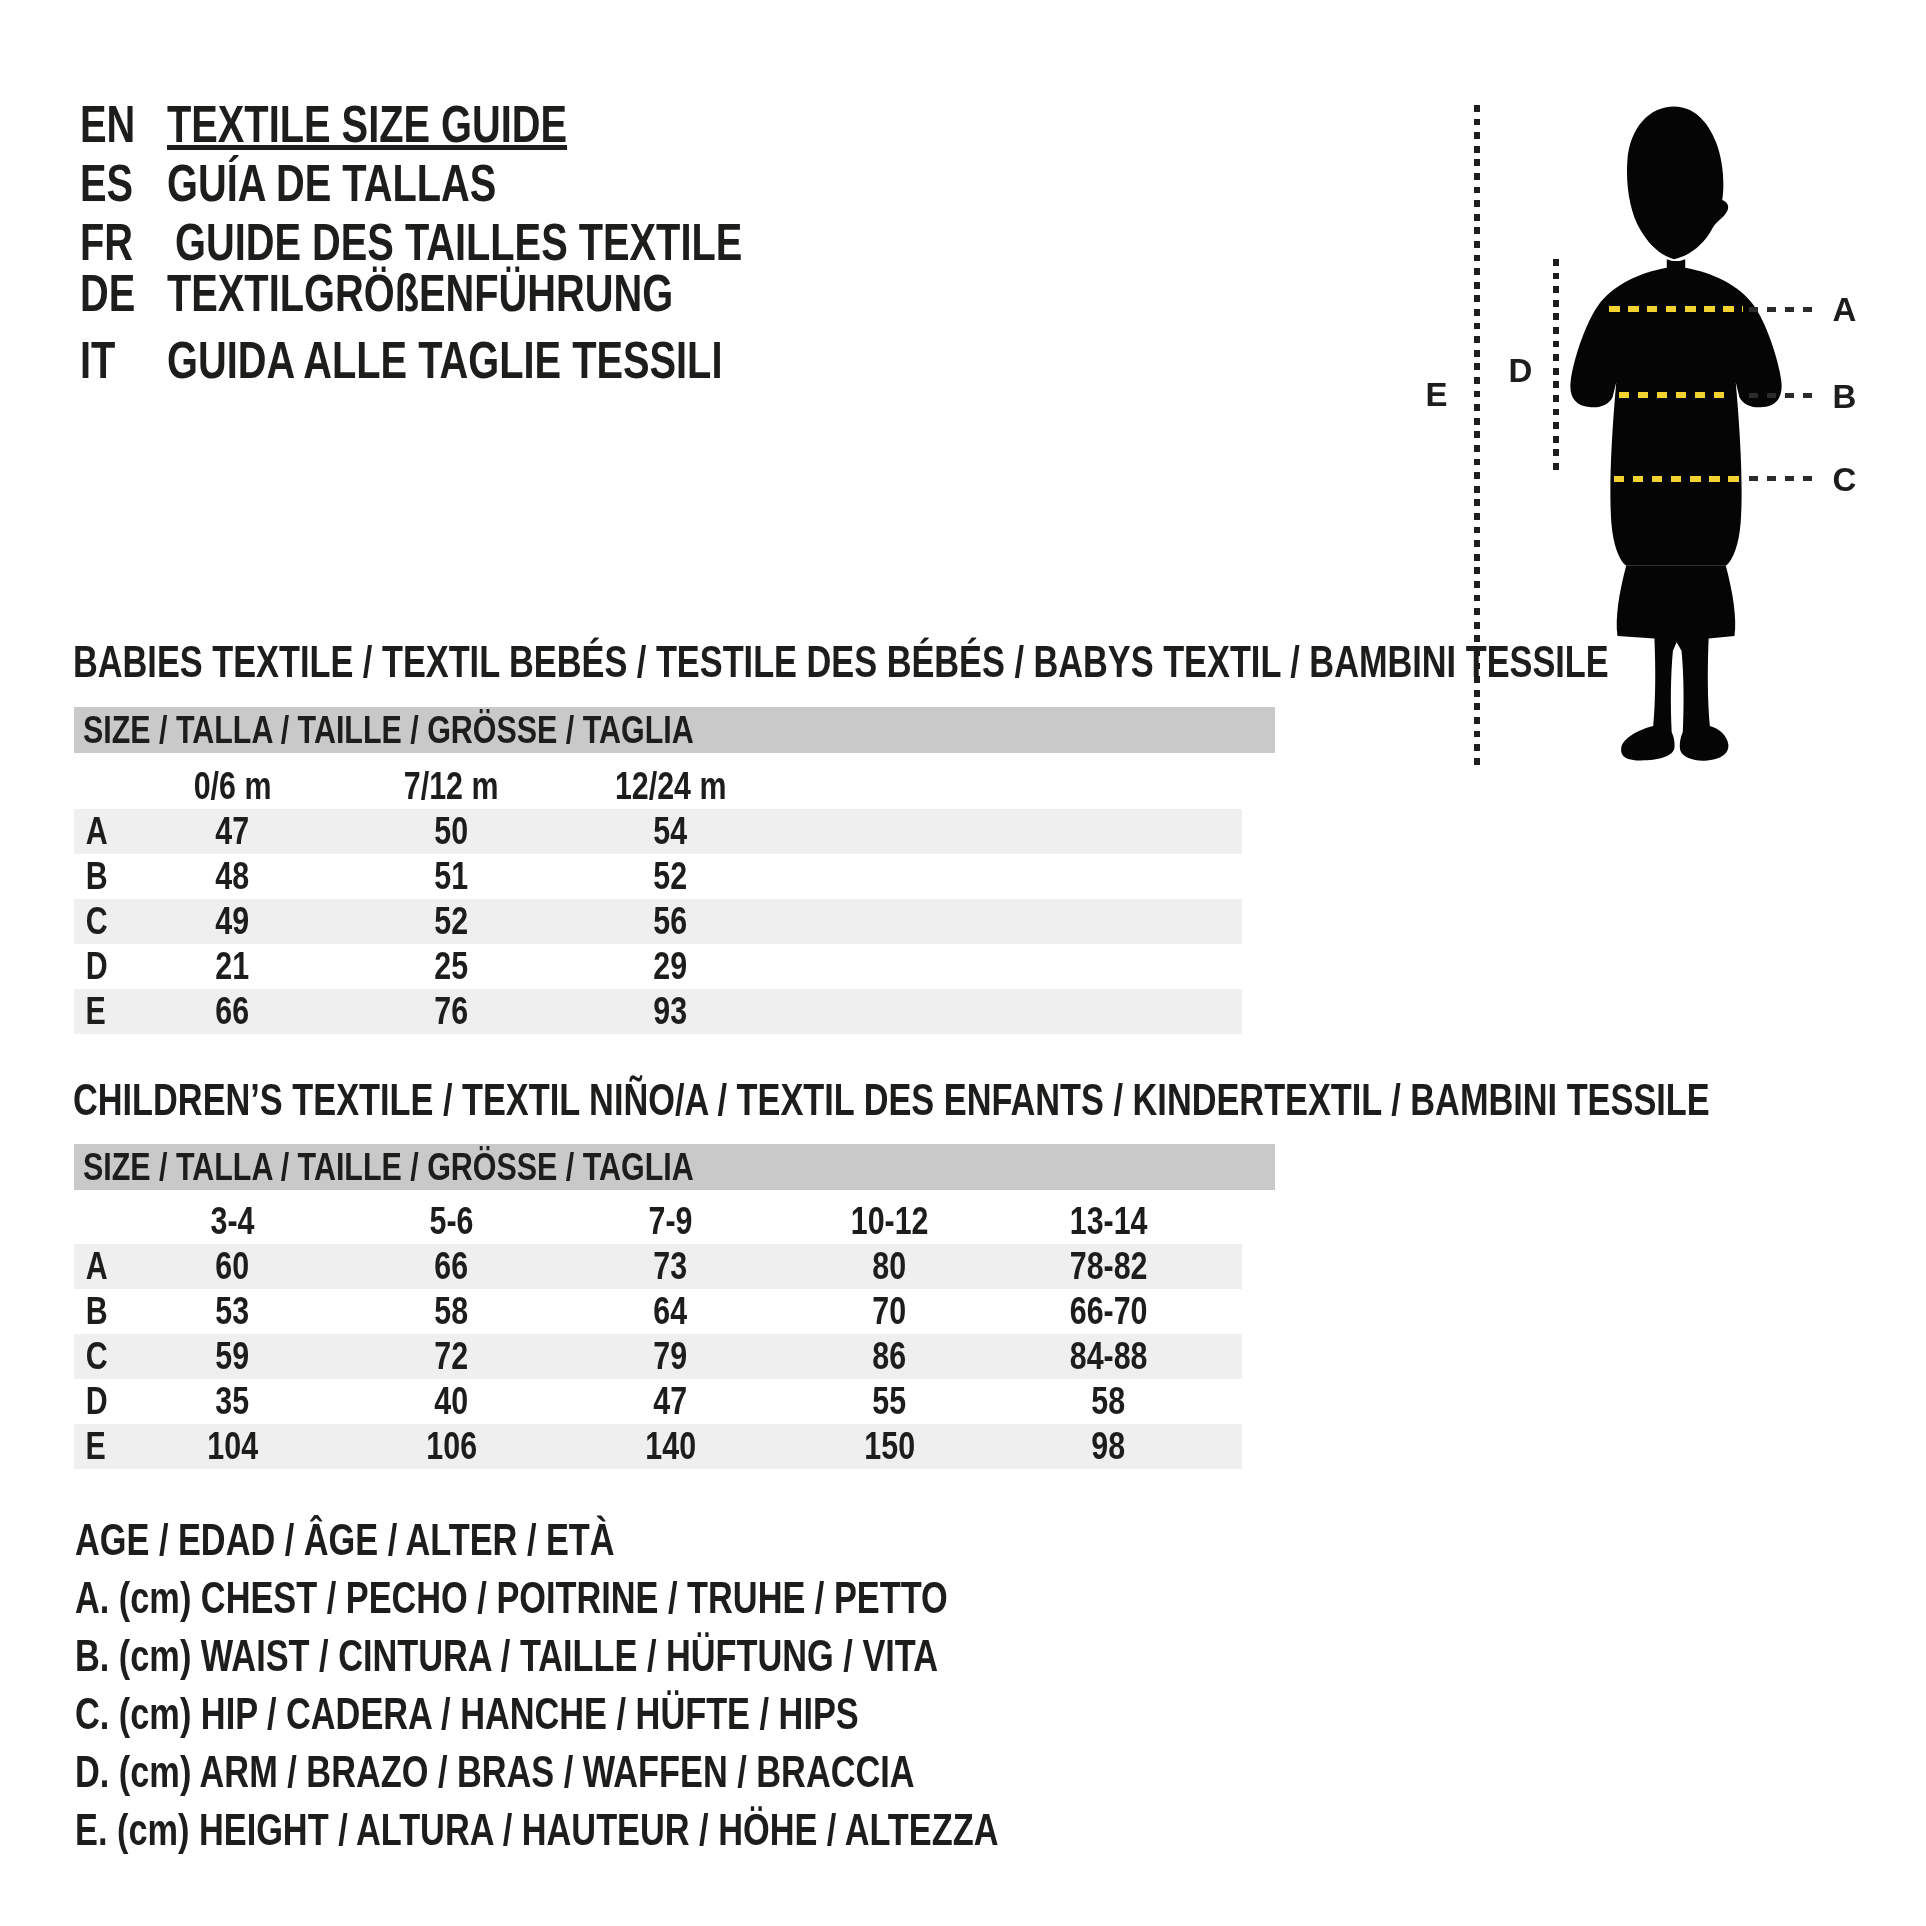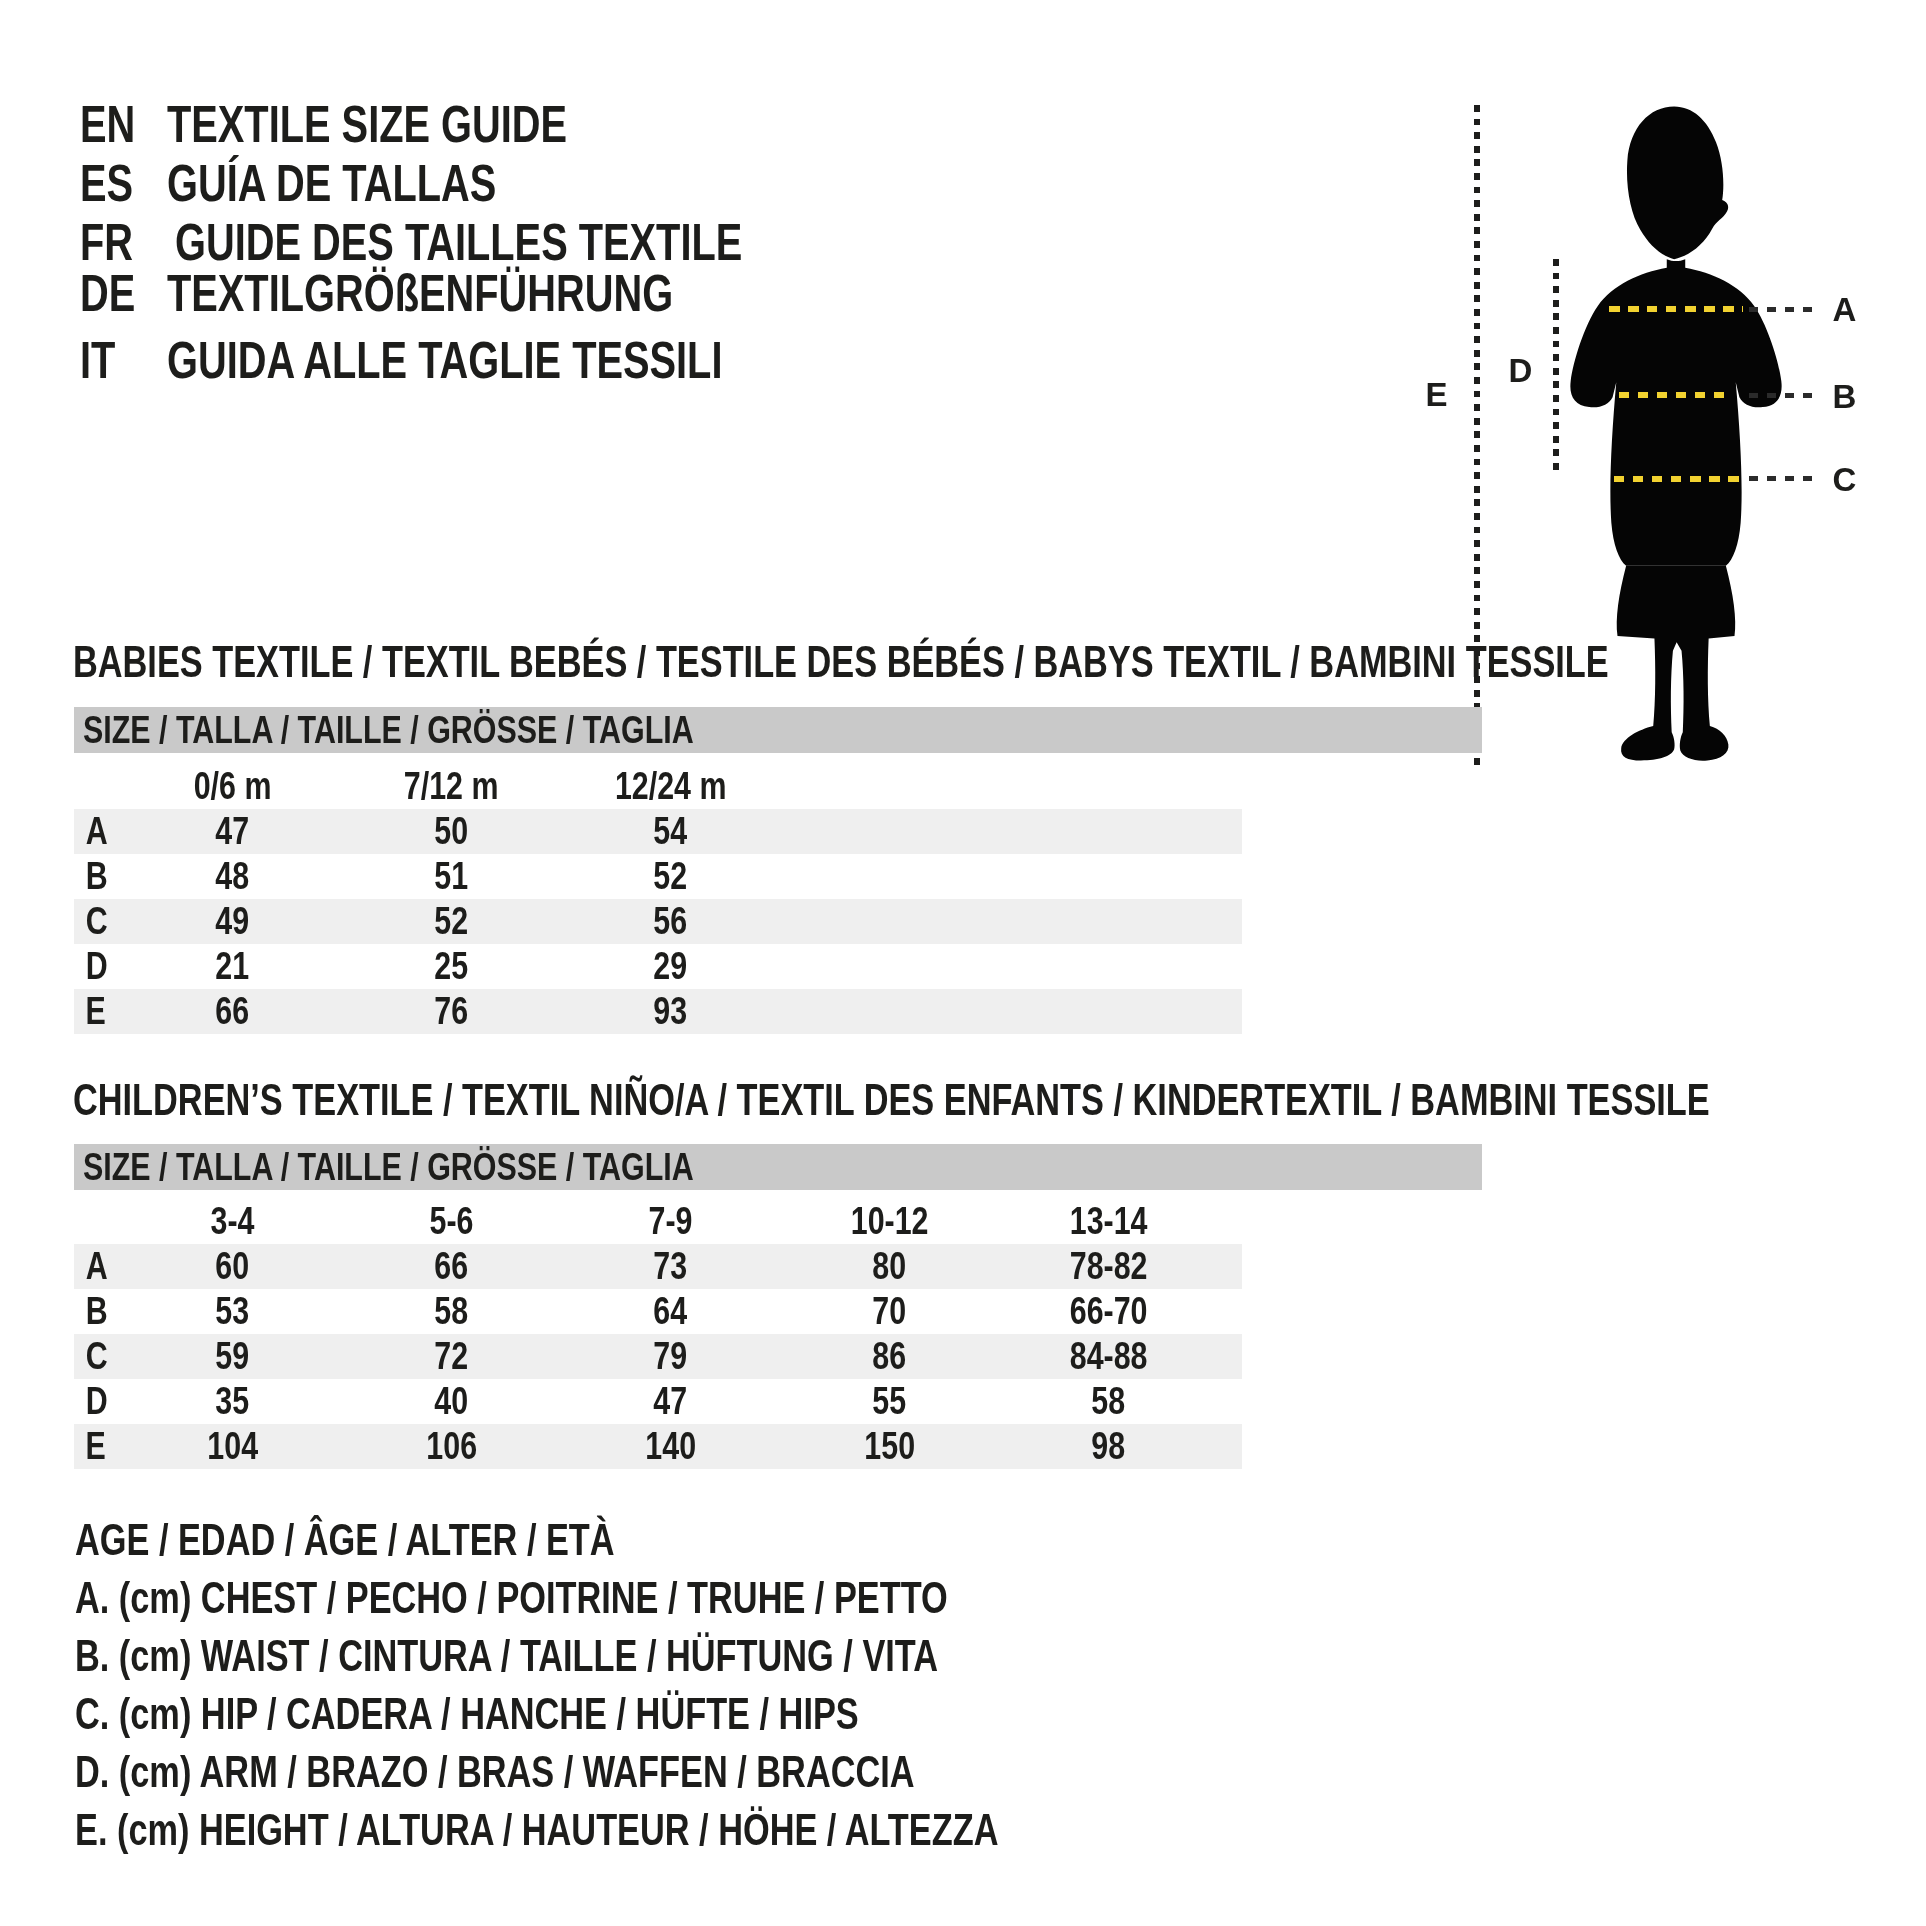--- a/index.html
+++ b/index.html
@@ -11,21 +11,21 @@
 
   
   .lang-row{position:absolute;left:80px;height:59px;display:flex;align-items:center;
             font-size:51px;font-weight:700;}
   .lang-code{width:87px;flex:0 0 87px;}
 
   
   .section-title{position:absolute;left:73px;font-size:44px;font-weight:700;line-height:44px;}
 
   
-  .size-bar{position:absolute;left:74px;width:1408px;height:46px;background:#c9c9c9;
+  .size-bar{position:absolute;left:74px;width:1201px;height:46px;background:#c9c9c9;
             display:flex;align-items:center;}
   .size-bar .t{font-size:39px;font-weight:700;margin-left:8.6px;}
 
   
   .tbl{position:absolute;left:74px;width:1168px;}
   .trow{display:grid;align-items:center;height:45px;}
   .babies .trow{grid-template-columns:49px 219px 219px 219px 1fr;}
   .children .trow{grid-template-columns:49px 219px 219px 219px 219px 219px 1fr;}
   .trow.head{height:46px;}
   .trow.r-stripe{background:#efefef;}
@@ -43,21 +43,21 @@
           background-image:repeating-linear-gradient(to right,#f2d230 0 10.5px,transparent 10.5px 19px);}
   .dash-d{position:absolute;height:5px;
           background-image:repeating-linear-gradient(to right,#2b2b2b 0 9.2px,transparent 9.2px 18px);}
   .fig-label{position:absolute;width:43px;text-align:center;font-size:33px;font-weight:700;line-height:33px;}
 </style>
 </head>
 <body>
 
 <div class="page">
 
-  <div class="lang-row" style="top:95px;">
+  <div class="lang-row" style="top:95px;text-decoration:underline;">
     <span class="lang-code"><span class="cond">EN</span></span>
     <span class="cond">TEXTILE SIZE GUIDE</span>
   </div>
   <div class="lang-row" style="top:154px;">
     <span class="lang-code"><span class="cond">ES</span></span>
     <span class="cond">GUÍA DE TALLAS</span>
   </div>
   <div class="lang-row" style="top:213px;gap:8px;">
     <span class="lang-code"><span class="cond">FR</span></span>
     <span class="cond">GUIDE DES TAILLES TEXTILE</span>

